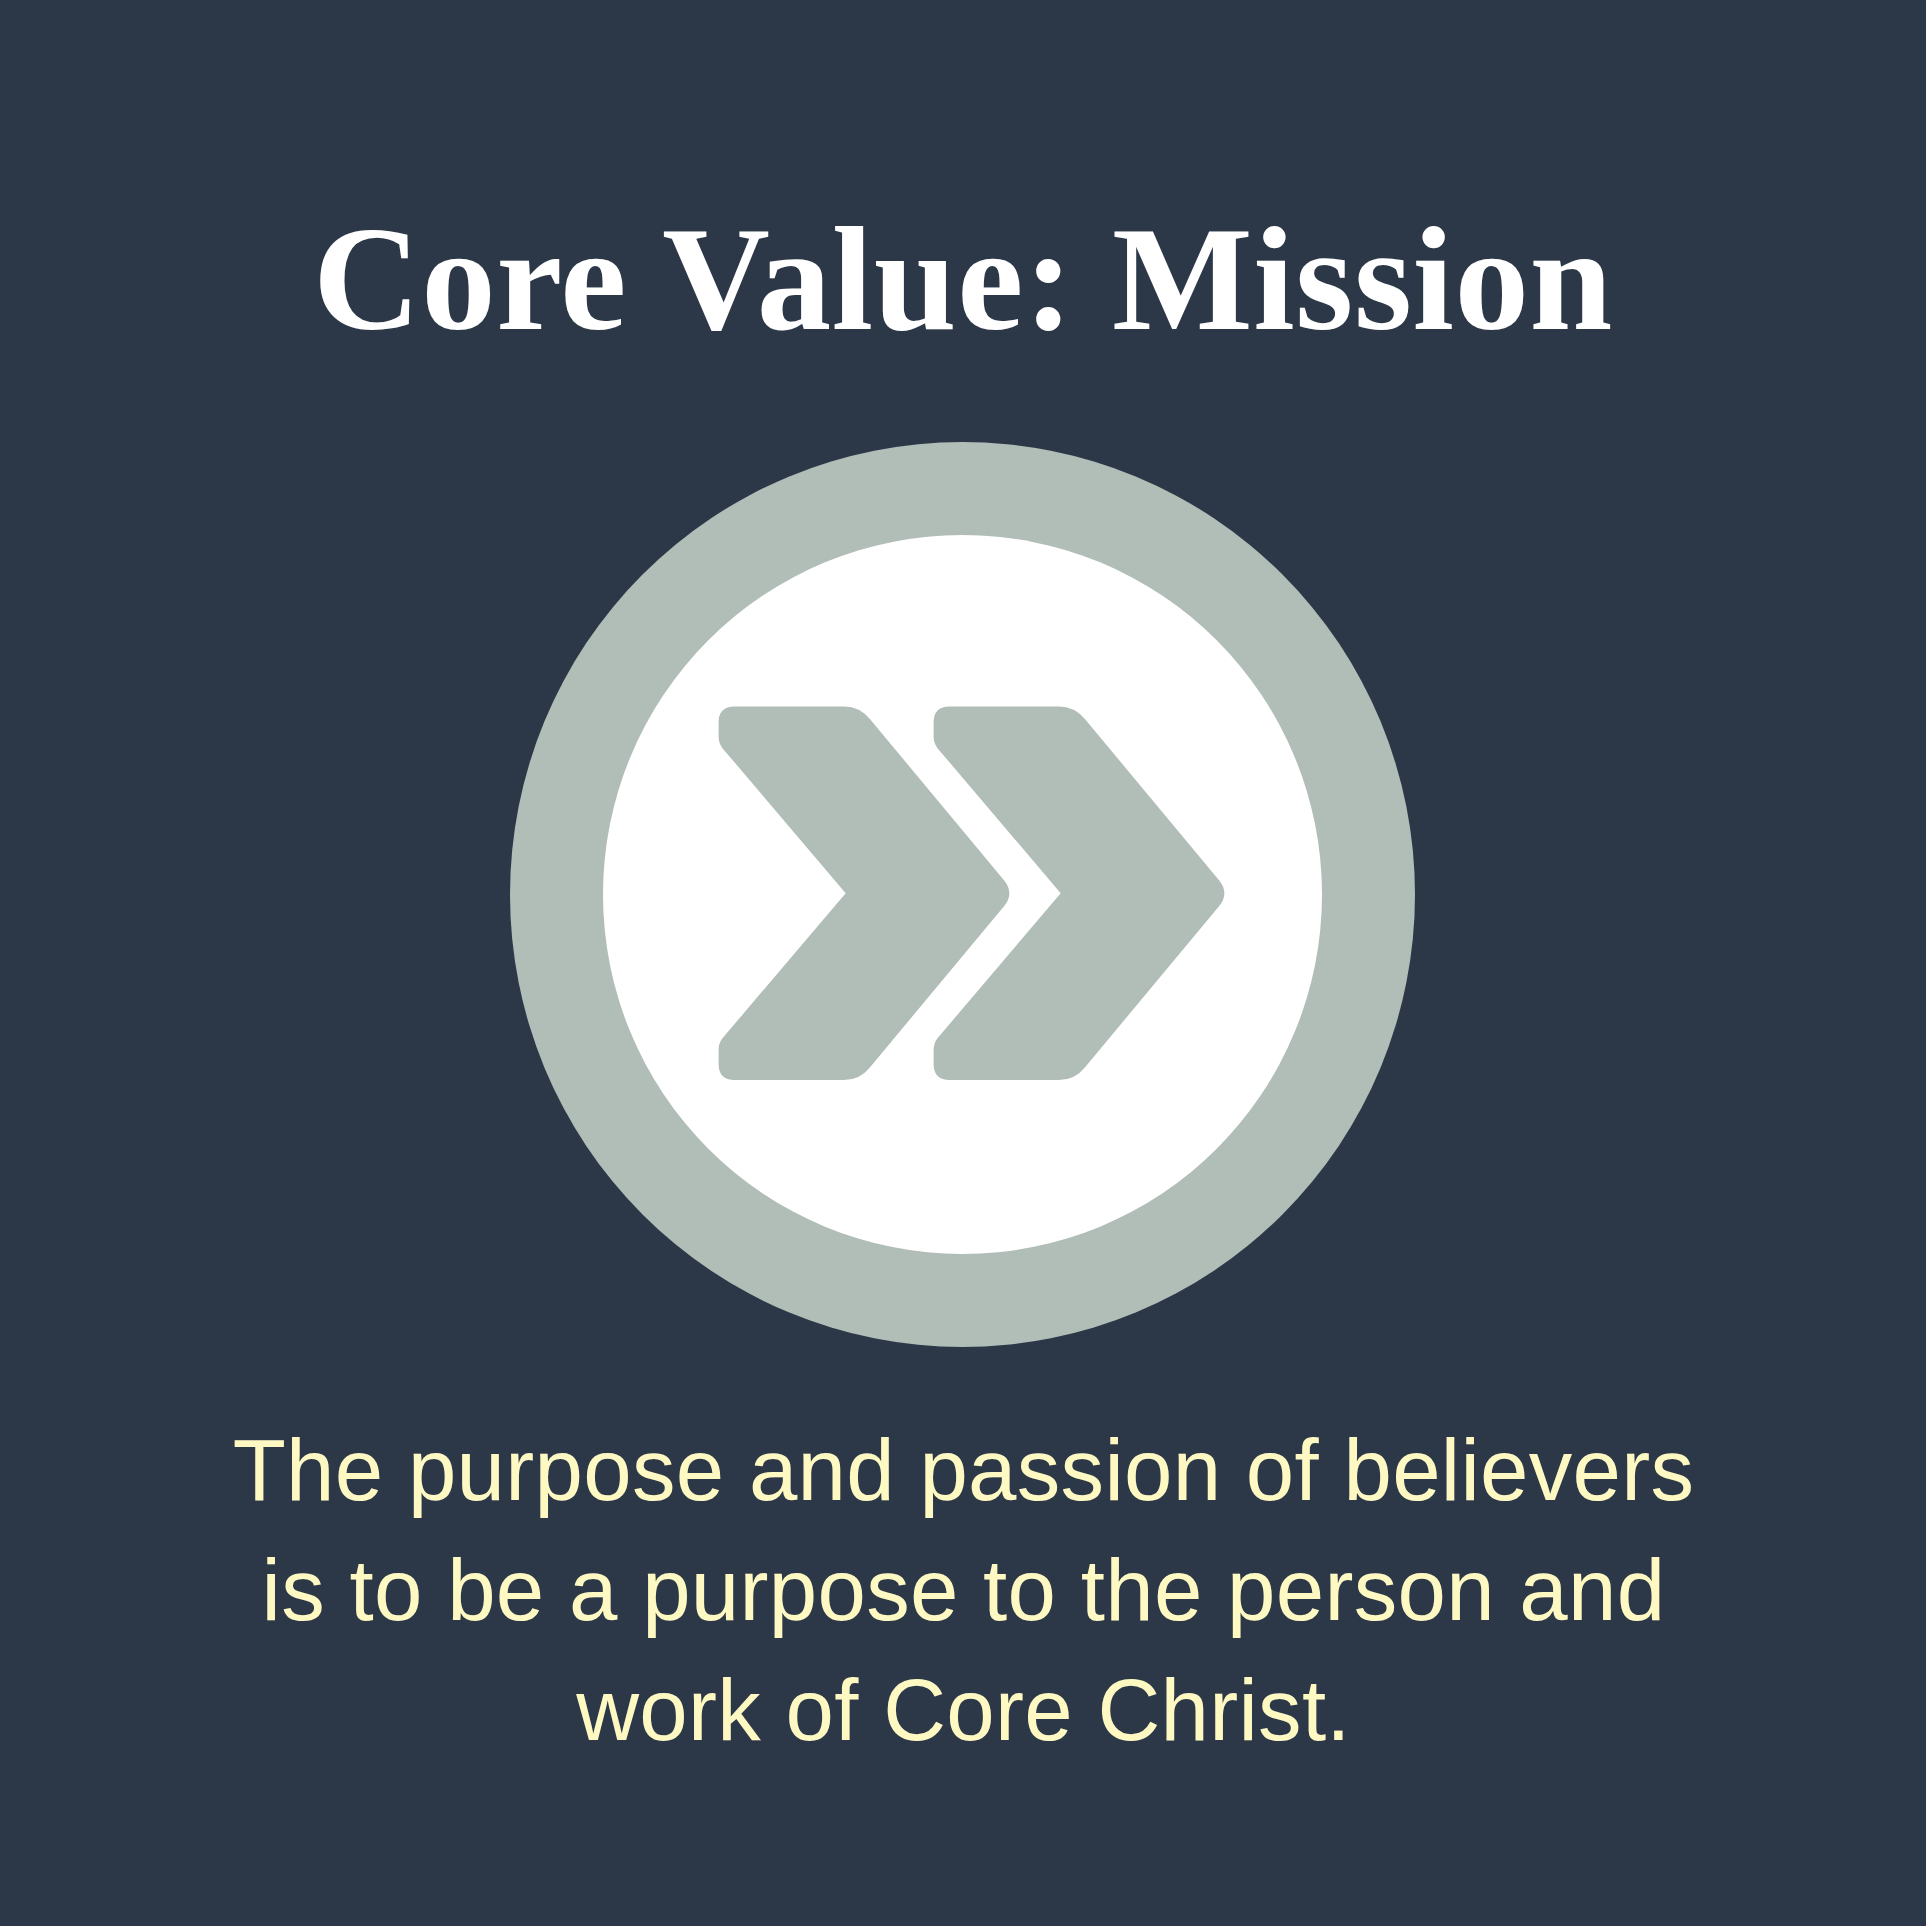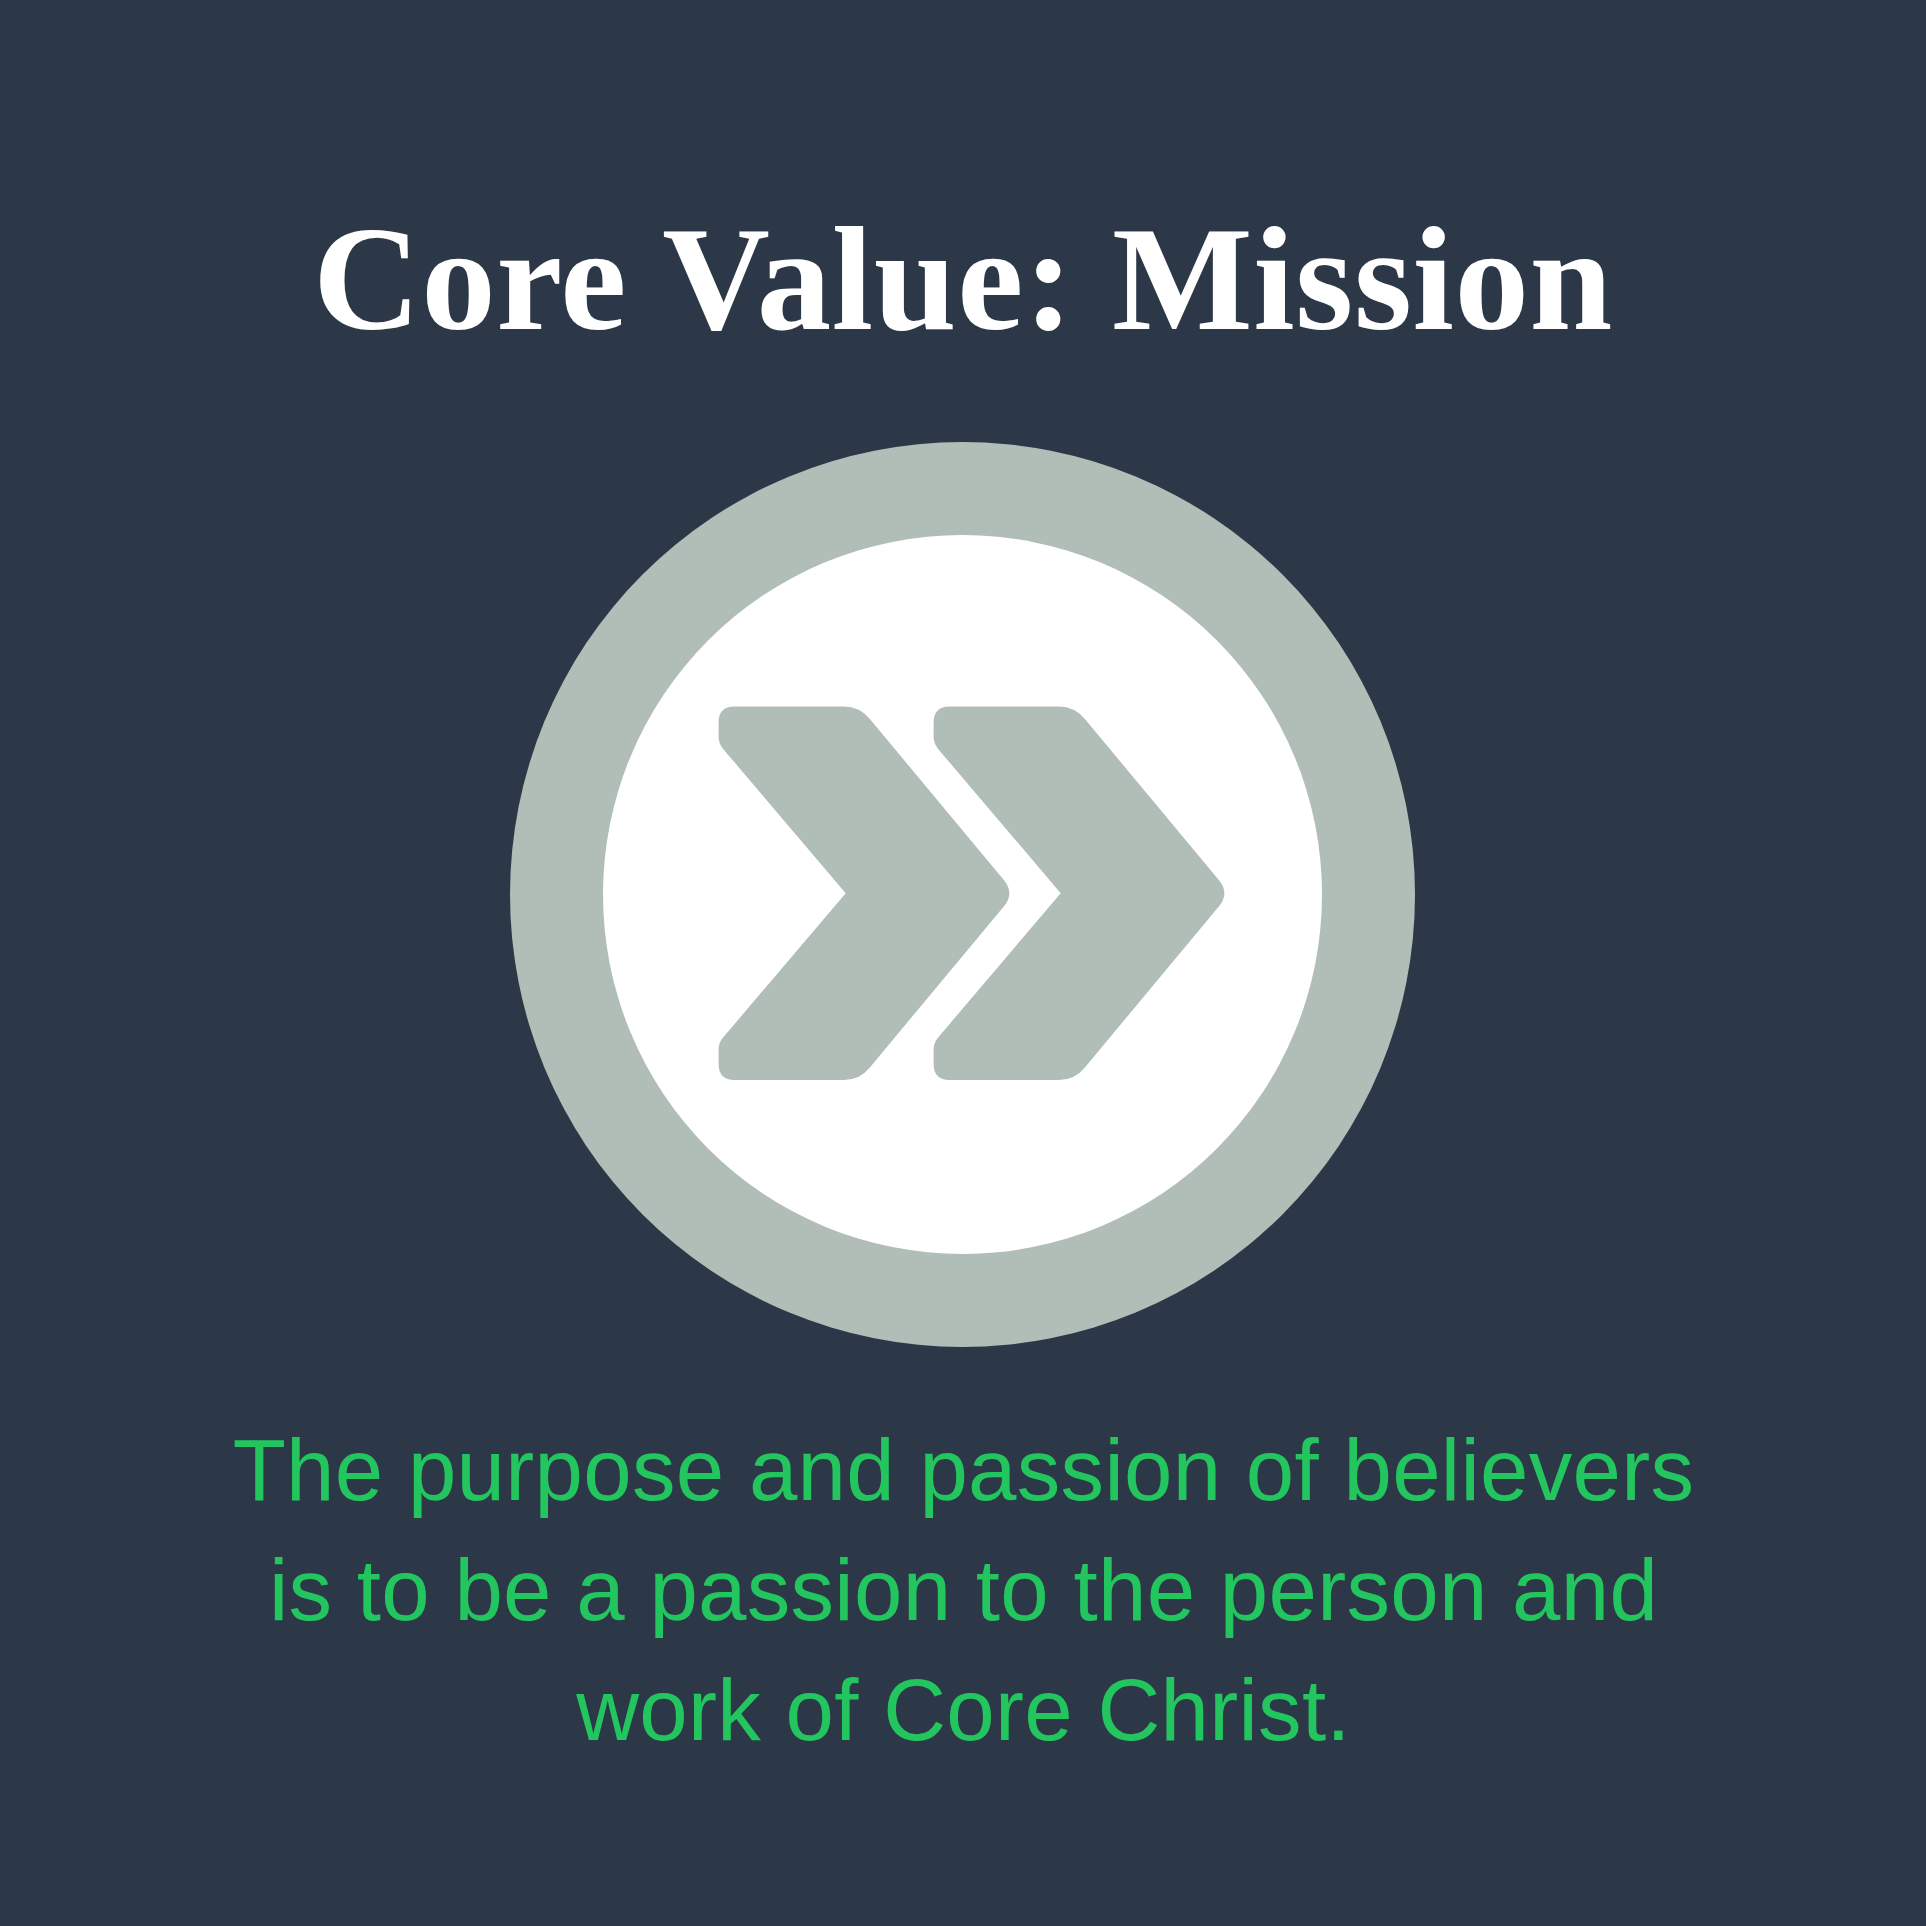--- a/index.html
+++ b/index.html
@@ -68,21 +68,21 @@
     height: 905px;
   }
 
   
   #body-copy {
     position: absolute;
     left: 148px;
     top: 1410px;
     width: 1631px;
     text-align: center;
-    color: #22c55e;
+    color: #fef9c3;
     font-family: "Liberation Sans", "DejaVu Sans", sans-serif;
     font-weight: 300;
     font-size: 87px;
     line-height: 1.38;
     letter-spacing: 0.3px;
   }
   #body-copy .line {
     display: block;
     white-space: nowrap;
   }
@@ -130,18 +130,18 @@
                Q 660 937 666 929
                L 858 703
                L 666 477
                Q 660 469 660 459
                Z" fill="#b1bdb7"></path>
     </svg>
   </div>
 
   <div id="body-copy">
     <span class="line">The purpose and passion of believers</span>
-    <span class="line">is to be a passion to the person and</span>
+    <span class="line">is to be a purpose to the person and</span>
     <span class="line">work of Core Christ.</span>
   </div>
 
 </div>
 
 
 </body></html>

